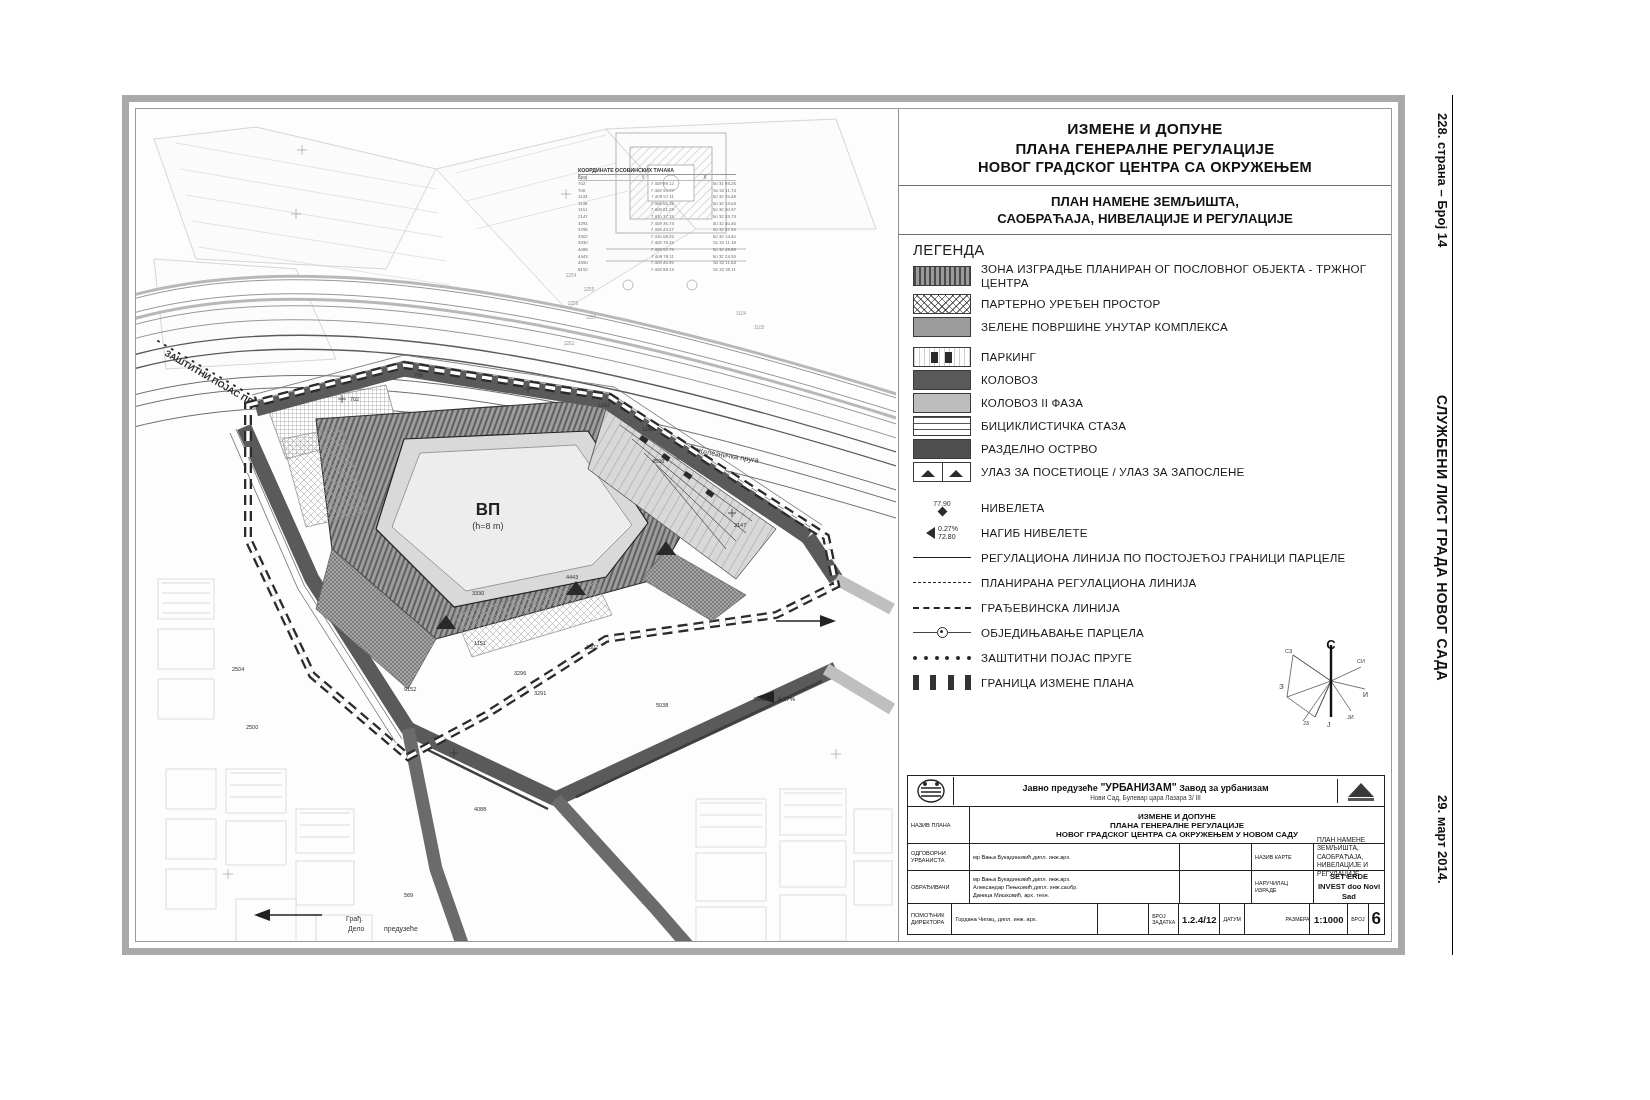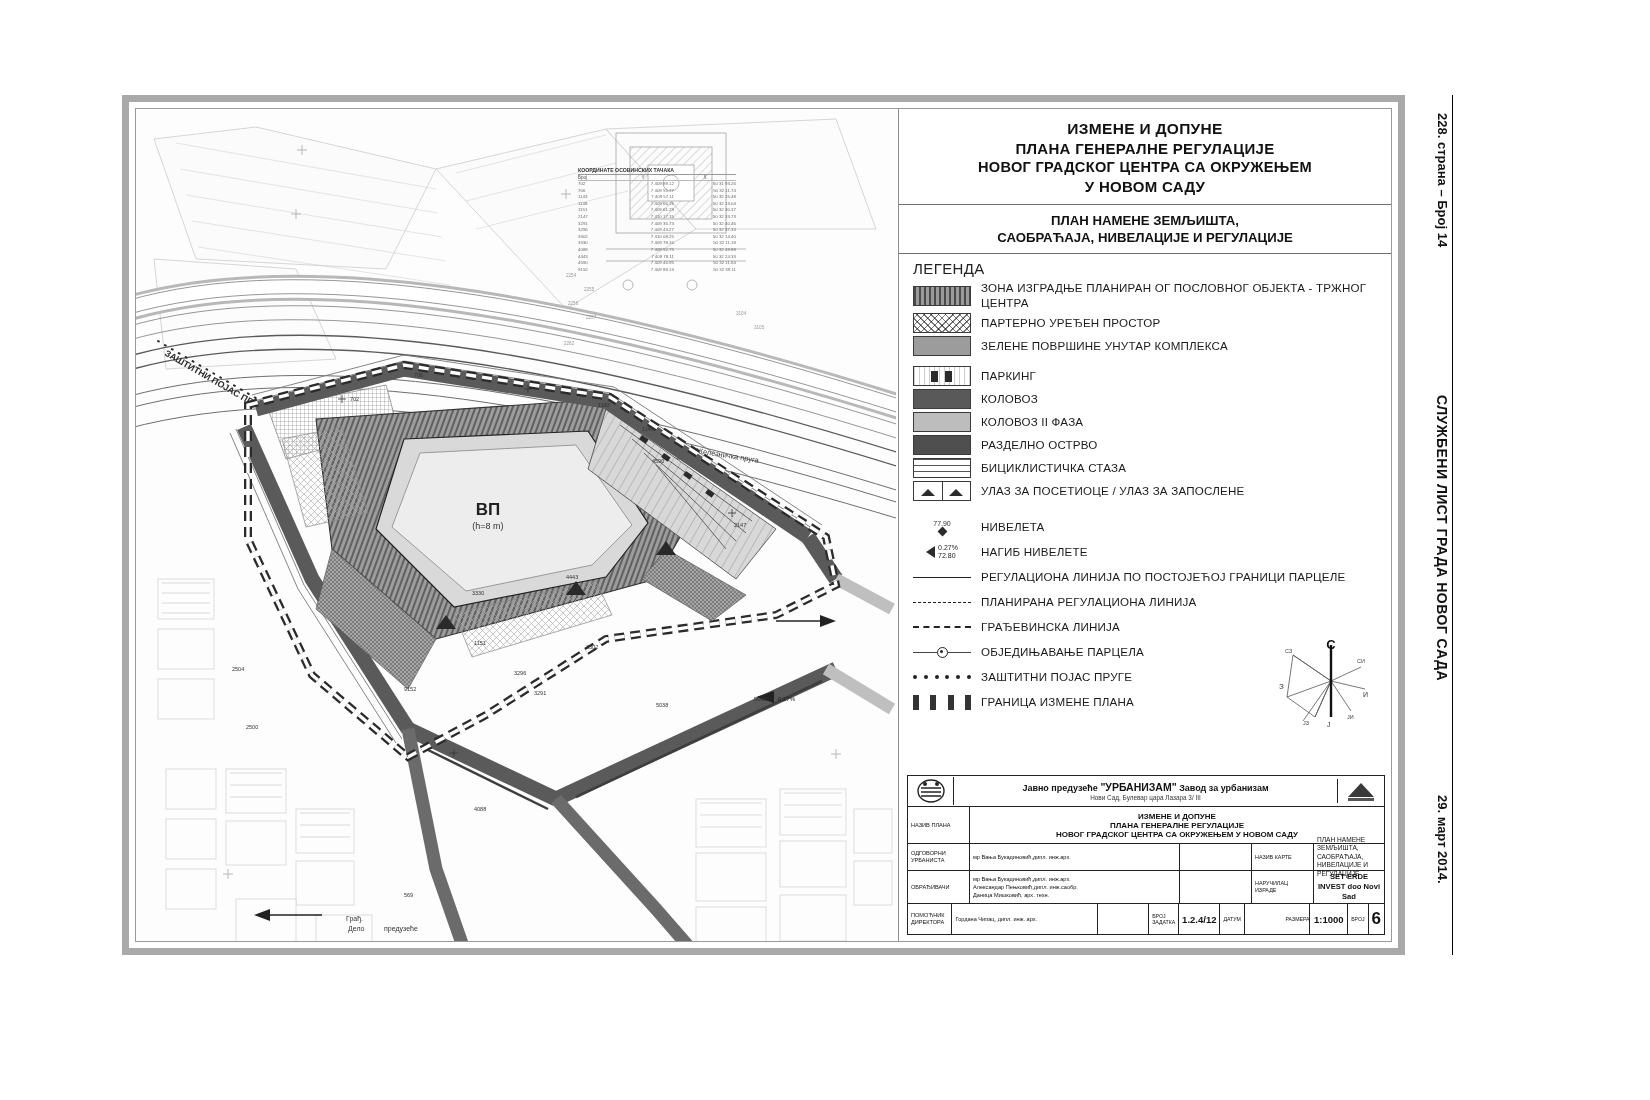--- a/index.html
+++ b/index.html
@@ -555,21 +555,20 @@
             </div>
         </div>
       </div>
 
       <div class="legend-panel">
 
         <div class="title-box">
           <div class="l t1">ИЗМЕНЕ И ДОПУНЕ</div>
           <div class="l t2">ПЛАНА ГЕНЕРАЛНЕ РЕГУЛАЦИЈЕ</div>
           <div class="l t3">НОВОГ ГРАДСКОГ ЦЕНТРА СА ОКРУЖЕЊЕМ</div>
-          <div class="l t2">У НОВОМ САДУ</div>
         </div>
 
         <div class="subtitle-box">
           <div>ПЛАН НАМЕНЕ ЗЕМЉИШТА,</div>
           <div>САОБРАЋАЈА, НИВЕЛАЦИЈЕ И РЕГУЛАЦИЈЕ</div>
         </div>
 
         <div class="legend-head">ЛЕГЕНДА</div>
 
         <div class="legend-list">
@@ -593,26 +592,26 @@
           </div>
           <div class="leg-row">
             <div class="swatch sw-kolovoz"></div>
             <div class="leg-label">КОЛОВОЗ</div>
           </div>
           <div class="leg-row">
             <div class="swatch sw-kolovoz2"></div>
             <div class="leg-label">КОЛОВОЗ II ФАЗА</div>
           </div>
           <div class="leg-row">
+            <div class="swatch sw-bicikl"></div>
+            <div class="leg-label">БИЦИКЛИСТИЧКА СТАЗА</div>
+          </div>
+          <div class="leg-row">
             <div class="swatch sw-ostrvo"></div>
             <div class="leg-label">РАЗДЕЛНО ОСТРВО</div>
-          </div>
-          <div class="leg-row">
-            <div class="swatch sw-bicikl"></div>
-            <div class="leg-label">БИЦИКЛИСТИЧКА СТАЗА</div>
           </div>
           <div class="leg-row">
             <div class="swatch sw-ulaz">
               <div class="half"></div>
                 <div class="half"></div>
             </div>
             <div class="leg-label">УЛАЗ ЗА ПОСЕТИОЦЕ / УЛАЗ ЗА ЗАПОСЛЕНЕ</div>
           </div>
 
           <div style="height:12px"></div>

